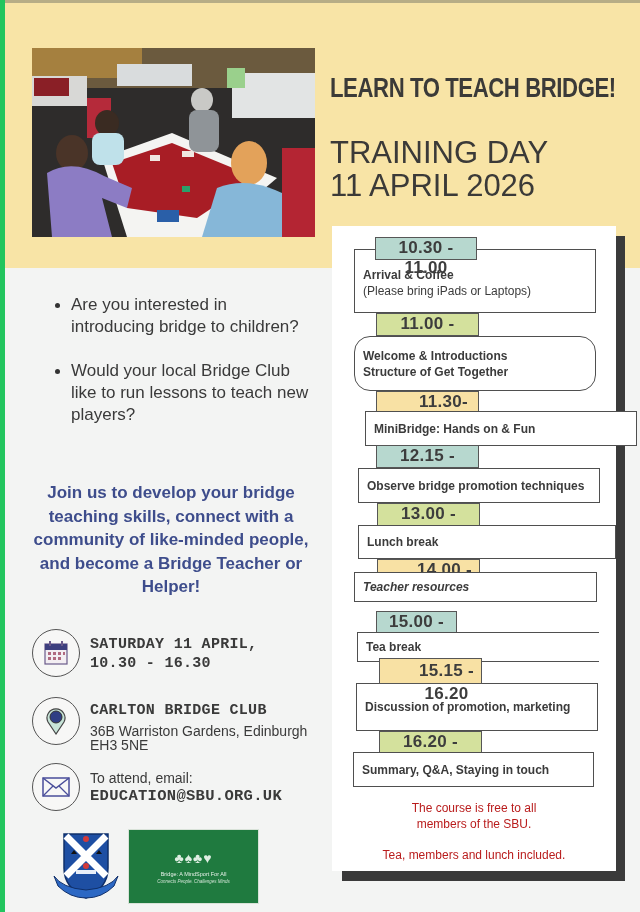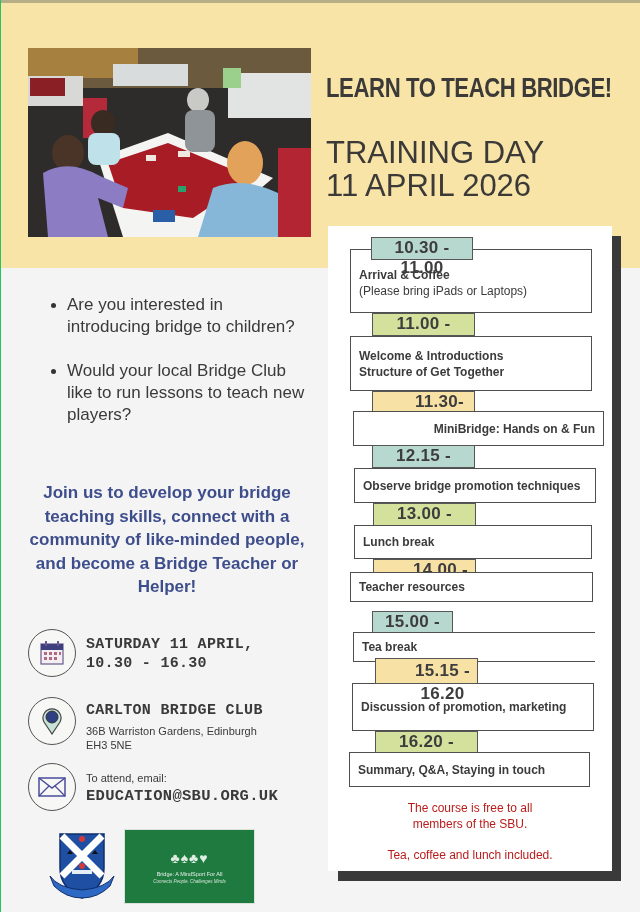--- a/index.html
+++ b/index.html
@@ -1,19 +1,19 @@
 <!DOCTYPE html>
 <html><head>
 <meta charset="utf-8">
 <style>
   * { box-sizing: border-box; margin: 0; padding: 0; }
   html, body { width: 640px; height: 912px; overflow: hidden; }
   body { background: #f3f4f3; font-family: "Liberation Sans", sans-serif; color: #3a3a3a; position: relative; }
 
-  .page { position: absolute; left: 0; top: 0; width: 640px; height: 912px; background: #f3f4f3; border-left: 1px solid #22c55e; }
+  .page { position: absolute; left: 0; top: 0; width: 640px; height: 912px; background: #f3f4f3; border-left: 5px solid #22c55e; }
   .top-edge { position: absolute; left: 0; top: 0; width: 640px; height: 3px; background: #b7ad86; }
   .header-band { position: absolute; left: 0; top: 3px; width: 640px; height: 265px; background: #f8e4a6; }
 
   
   .photo { position: absolute; left: 27px; top: 48px; width: 283px; height: 189px; overflow: hidden; background: #3d3a38; }
   .photo svg { display: block; width: 100%; height: 100%; }
 
   .headline { position: absolute; left: 325px; top: 72px; width: 310px; font-family: "Liberation Sans", sans-serif; font-weight: 700; font-size: 27px; letter-spacing: -0.5px; color: #3b3a38; transform: scaleX(0.82); transform-origin: left center; white-space: nowrap; line-height: 32px; }
   .subhead { position: absolute; left: 325px; top: 136px; font-size: 31px; line-height: 33px; color: #3b3a38; font-weight: 400; letter-spacing: 0px; }
   .subhead div { white-space: nowrap; }
@@ -22,21 +22,21 @@
   .bullets { position: absolute; left: 48px; top: 294px; width: 260px; list-style: none; }
   .bullets li { position: relative; padding-left: 18px; font-size: 17px; line-height: 22px; color: #3a3a3a; margin-bottom: 22px; }
   .bullets li::before { content: ""; position: absolute; left: 2px; top: 9px; width: 5px; height: 5px; border-radius: 50%; background: #333; }
 
   .join { position: absolute; left: 20px; top: 481px; width: 292px; text-align: center; font-size: 17px; line-height: 23.5px; font-weight: 700; color: #3e4d8c; }
 
   .info-row { position: absolute; left: 27px; display: flex; align-items: flex-start; }
   .icon-circle { width: 48px; height: 48px; border-radius: 50%; border: 1.6px solid #555; background: #f7f7f6; display: flex; align-items: center; justify-content: center; flex-shrink: 0; }
   .info-text { margin-left: 10px; }
   .info-big { font-weight: 700; font-size: 15px; line-height: 19px; color: #3a3a3a; letter-spacing: 0.3px; font-family: Liberation Mono, monospace; }
-  .info-small { font-size: 11px; line-height: 14px; color: #3a3a3a; }
+  .info-small { font-size: 14px; line-height: 14px; color: #3a3a3a; }
 
   .logo-shield { position: absolute; left: 47px; top: 830px; width: 68px; height: 72px; }
   .logo-green { position: absolute; left: 123px; top: 829px; width: 131px; height: 75px; background: #1f7a3f; border: 1px solid #d8e2d8; display: flex; flex-direction: column; align-items: center; justify-content: center; color: #e8f2ea; }
   .logo-green .suits { font-size: 14px; letter-spacing: 1px; color: #dfeee3; line-height: 16px; }
   .logo-green .tag1 { font-size: 5.5px; margin-top: 5px; color: #e8f2ea; }
   .logo-green .tag2 { font-size: 4.5px; margin-top: 2px; font-style: italic; color: #cfe3d4; }
 
   
   .card-shadow { position: absolute; left: 337px; top: 236px; width: 283px; height: 645px; background: #3a3a3a; }
   .card { position: absolute; left: 327px; top: 226px; width: 284px; height: 645px; background: #ffffff; }
@@ -175,42 +175,42 @@
   <div class="card-shadow"></div>
   <div class="card"></div>
 
   <div class="ebox" style="left:349px; top:249px; width:242px; height:64px;">
     <div style="margin-top:4px;">Arrival &amp; Coffee</div>
     <div class="sub">(Please bring iPads or Laptops)</div>
   </div>
   <div class="tbadge teal" style="left:370px; top:237px; width:102px;">10.30 - 11.00</div>
 
   <div class="tbadge green" style="left:371px; top:313px; width:103px;">11.00 - 11.15</div>
-  <div class="ebox" style="left:349px; top:336px; width:242px; height:55px;">
+  <div class="ebox" style="left:349px; top:336px; width:242px; height:55px;border-radius:16px;">
     <div>Welcome &amp; Introductions</div>
     <div>Structure of Get Together</div>
   </div>
 
   <div class="tbadge yellow" style="left:371px; top:391px; width:103px;">11.30-12.15</div>
-  <div class="ebox" style="left:352px; top:411px; width:251px; height:35px;align-items:flex-end;">
+  <div class="ebox" style="left:360px; top:411px; width:272px; height:35px;">
     <div>MiniBridge: Hands on &amp; Fun</div>
   </div>
 
   <div class="tbadge teal" style="left:371px; top:445px; width:103px;">12.15 - 13.00</div>
   <div class="ebox" style="left:353px; top:468px; width:242px; height:35px;">
     <div>Observe bridge promotion techniques</div>
   </div>
 
   <div class="tbadge green" style="left:372px; top:503px; width:103px;">13.00 - 20.17</div>
-  <div class="ebox" style="left:353px; top:525px; width:238px; height:34px;">
+  <div class="ebox" style="left:353px; top:525px; width:258px; height:34px;">
     <div>Lunch break</div>
   </div>
 
   <div class="tbadge yellow" style="left:372px; top:559px; width:103px;">14.00 - 15.00</div>
-  <div class="ebox" style="left:349px; top:572px; width:243px; height:30px;">
+  <div class="ebox" style="left:349px; top:572px; width:243px; height:30px;font-style:italic;">
     <div>Teacher resources</div>
   </div>
 
   <div class="tbadge teal" style="left:371px; top:611px; width:81px;">15.00 - 15.15</div>
   <div class="ebox open-right" style="left:352px; top:632px; width:242px; height:30px;">
     <div>Tea break</div>
   </div>
 
   <div class="ebox" style="left:351px; top:683px; width:242px; height:48px;">
     <div>Discussion of promotion, marketing</div>
@@ -219,14 +219,14 @@
 
   <div class="tbadge green" style="left:374px; top:731px; width:103px;">16.20 - 16.30</div>
   <div class="ebox" style="left:348px; top:752px; width:241px; height:35px;">
     <div>Summary, Q&amp;A, Staying in touch</div>
   </div>
 
   <div class="card-foot" style="top:800px;">
     <div>The course is free to all</div>
     <div>members of the SBU.</div>
   </div>
-  <div class="card-foot" style="top:847px;">Tea, coffee and lunch included.</div>
+  <div class="card-foot" style="top:847px;">Tea, members and lunch included.</div>
 </div>
 
 </body></html>

